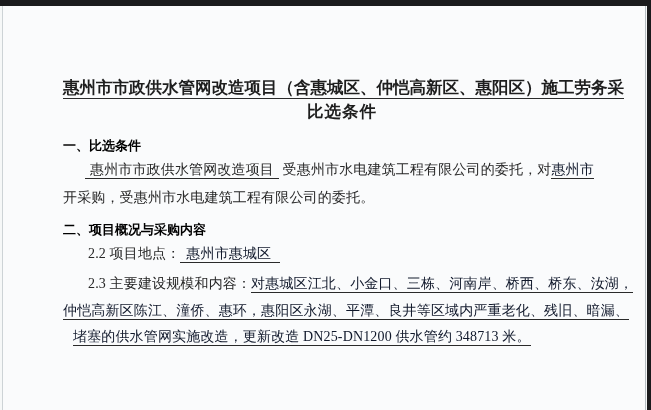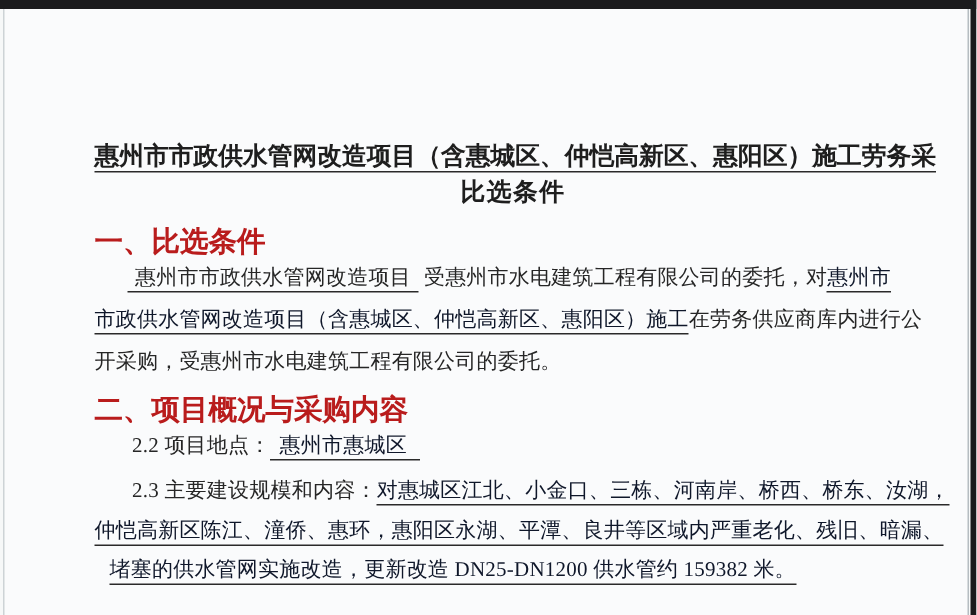--- a/index.html
+++ b/index.html
@@ -14,39 +14,39 @@
   
   .scan-top{position:absolute;top:0;left:0;width:651px;height:6px;background:#1b1b1d;z-index:5;}
   .scan-right{position:absolute;top:0;right:0;width:4px;height:410px;background:#1b1b1d;z-index:5;}
   .scan-right-line{position:absolute;top:0;right:5px;width:1px;height:410px;background:#b6bdc2;z-index:4;}
   .scan-left-line{position:absolute;top:6px;left:2px;width:1px;height:404px;background:#cdd3d6;z-index:4;}
   .paper{
     position:absolute;top:6px;left:3px;right:6px;bottom:0;
     background:#fafbfc;
   }
   .page{
-    position:absolute;top:16px;left:60px;right:24px;
+    position:absolute;top:0;left:60px;right:24px;
     padding-top:70px;
   }
   .title{
     text-align:center;
     font-weight:bold;
     font-size:16.5px;
     line-height:24px;
     white-space:nowrap;
     color:#1e1e1e;
   }
   .title .t2{letter-spacing:1px;}
   .u{border-bottom:1.4px solid #2a2a2a;padding-bottom:1px;}
   .b{font-weight:normal;color:#0f172a;}
   .heading{
-    font-size:19px;
+    font-size:13px;
     font-weight:bold;
     line-height:20px;
-    color:#b91c1c;
+    color:#000000;
     white-space:nowrap;
   }
   .h1{margin-top:12px;}
   .h2{margin-top:8px;}
   .line{
     font-size:14px;
     line-height:28px;
     letter-spacing:0.15px;
     white-space:nowrap;
     color:#262626;
@@ -72,29 +72,28 @@
 
     <div class="title">
       <div><span class="u">惠州市市政供水管网改造项目（含惠城区、仲恺高新区、惠阳区）施工劳务采</span></div>
       <div class="t2">比选条件</div>
     </div>
 
     <div class="heading h1">一、比选条件</div>
 
     <div class="line indent-p"><span class="u pad-co">惠州市市政供水管网改造项目</span><span> 受惠州市水电建筑工程有限公司的委托，对</span><span class="b u">惠州市</span></div>
 
-    <div class="line"><span class="b u">市政供水管网改造项目（含惠城区、仲恺高新区、惠阳区）施工</span><span>在劳务供应商库内进行公</span></div>
 
     <div class="line">开采购，受惠州市水电建筑工程有限公司的委托。</div>
 
     <div class="heading h2">二、项目概况与采购内容</div>
 
 
     <div class="line indent-item"><span>2.2 项目地点：</span><span class="b u pad-loc">惠州市惠城区</span></div>
 
     <div class="line indent-item mt2"><span>2.3 主要建设规模和内容：</span><span class="b u">对惠城区江北、小金口、三栋、河南岸、桥西、桥东、汝湖，</span></div>
 
     <div class="line tight"><span class="b u">仲恺高新区陈江、潼侨、惠环，惠阳区永湖、平潭、良井等区域内严重老化、残旧、暗漏、</span></div>
 
-    <div class="line tight indent-wrap"><span class="b u">堵塞的供水管网实施改造，更新改造 DN25-DN1200 供水管约 159382 米。</span></div>
+    <div class="line tight indent-wrap"><span class="b u">堵塞的供水管网实施改造，更新改造 DN25-DN1200 供水管约 348713 米。</span></div>
 
   </div>
 </div>
 
 </body></html>

